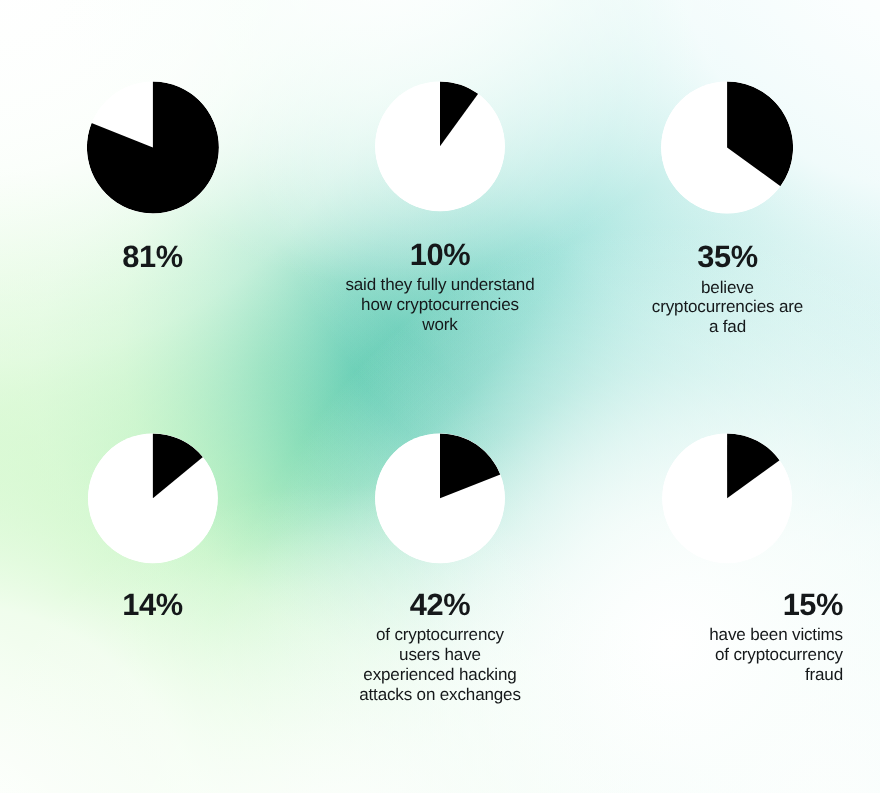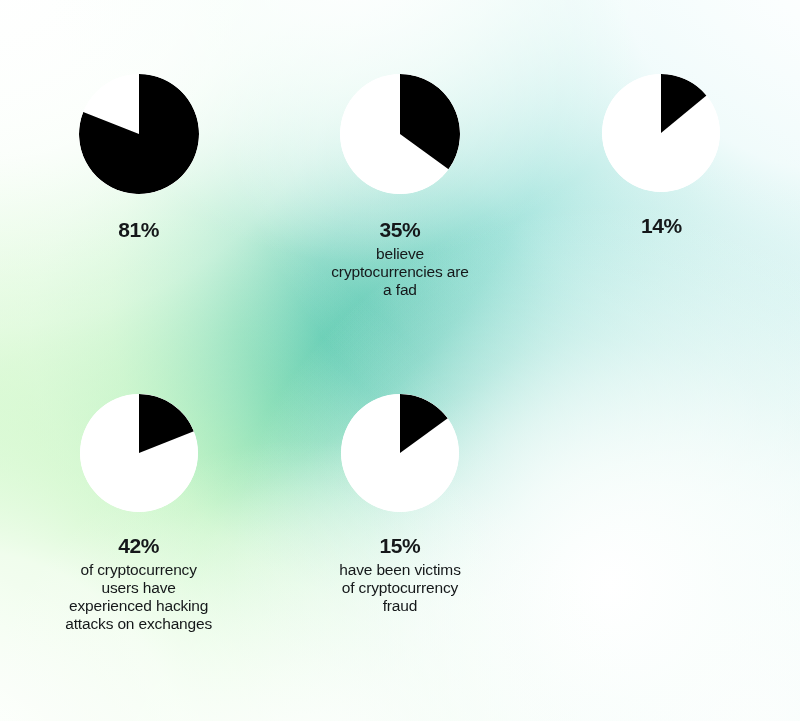--- a/index.html
+++ b/index.html
@@ -143,21 +143,21 @@
   }
 
   .stat-caption {
     margin-top: 22px;
     text-align: center;
     color: #15181a;
     line-height: 1.16;
   }
   .stat-value {
     display: block;
-    font-size: 21px;
+    font-size: 28px;
     font-weight: 700;
     letter-spacing: -0.4px;
     margin-bottom: 3px;
   }
   .stat-desc {
     display: block;
     font-size: 15.5px;
     font-weight: 400;
     letter-spacing: -0.15px;
     white-space: pre-line;
@@ -165,21 +165,21 @@
 
   
   .row-1 .stat-caption { margin-top: 24px; }
   .row-2 .stat-caption { }
 
   .cell-81  .stat-caption { width: 210px; }
   .cell-10  .stat-caption { width: 250px; }
   .cell-35  .stat-caption { width: 220px; }
   .cell-14  .stat-caption { width: 250px; }
   .cell-19  .stat-caption { width: 225px; }
-  .cell-15  .stat-caption { width: 210px; }
+  .cell-15  .stat-caption { width: 210px; text-align: right; }
 </style>
 </head>
 <body>
 
 <div id="infographic">
 
   <div class="bg-base"></div>
   <div class="bg-layer bg-green-left"></div>
   <div class="bg-layer bg-green-left2"></div>
   <div class="bg-layer bg-teal-center"></div>
@@ -199,20 +199,34 @@
           <svg width="120" height="120" viewBox="0 0 120 120">
             <circle cx="60" cy="60" r="60" fill="#ffffff"></circle>
             <path d="M 60 60 L 60.00000000000001 0 A 60 60 0 1 1 4.2134108467049245 37.912526838919305 Z" fill="#000000"></path>
           </svg>
         </div>
       <div class="stat-caption">
         <span class="stat-value">81%</span>
       </div>
     </div>
 
+    <div class="stat-cell row-1 cell-10">
+      <div class="pie" style="width: 118px; height: 118px;">
+          <svg width="118" height="118" viewBox="0 0 118 118">
+            <circle cx="59" cy="59" r="59" fill="#ffffff"></circle>
+            <path d="M 59 59 L 59.00000000000001 0 A 59 59 0 0 1 93.67932988525592 11.2679973318781 Z" fill="#000000"></path>
+          </svg>
+        </div>
+      <div class="stat-caption">
+        <span class="stat-value">10%</span>
+        <span class="stat-desc">said they fully understand
+how cryptocurrencies
+work</span>
+      </div>
+    </div>
 
     <div class="stat-cell row-1 cell-35">
       <div class="pie" style="width: 120px; height: 120px;">
           <svg width="120" height="120" viewBox="0 0 120 120">
             <circle cx="60" cy="60" r="60" fill="#ffffff"></circle>
             <path d="M 60 60 L 60.00000000000001 0 A 60 60 0 0 1 108.54101966249685 95.26711513754837 Z" fill="#000000"></path>
           </svg>
         </div>
       <div class="stat-caption">
         <span class="stat-value">35%</span>

